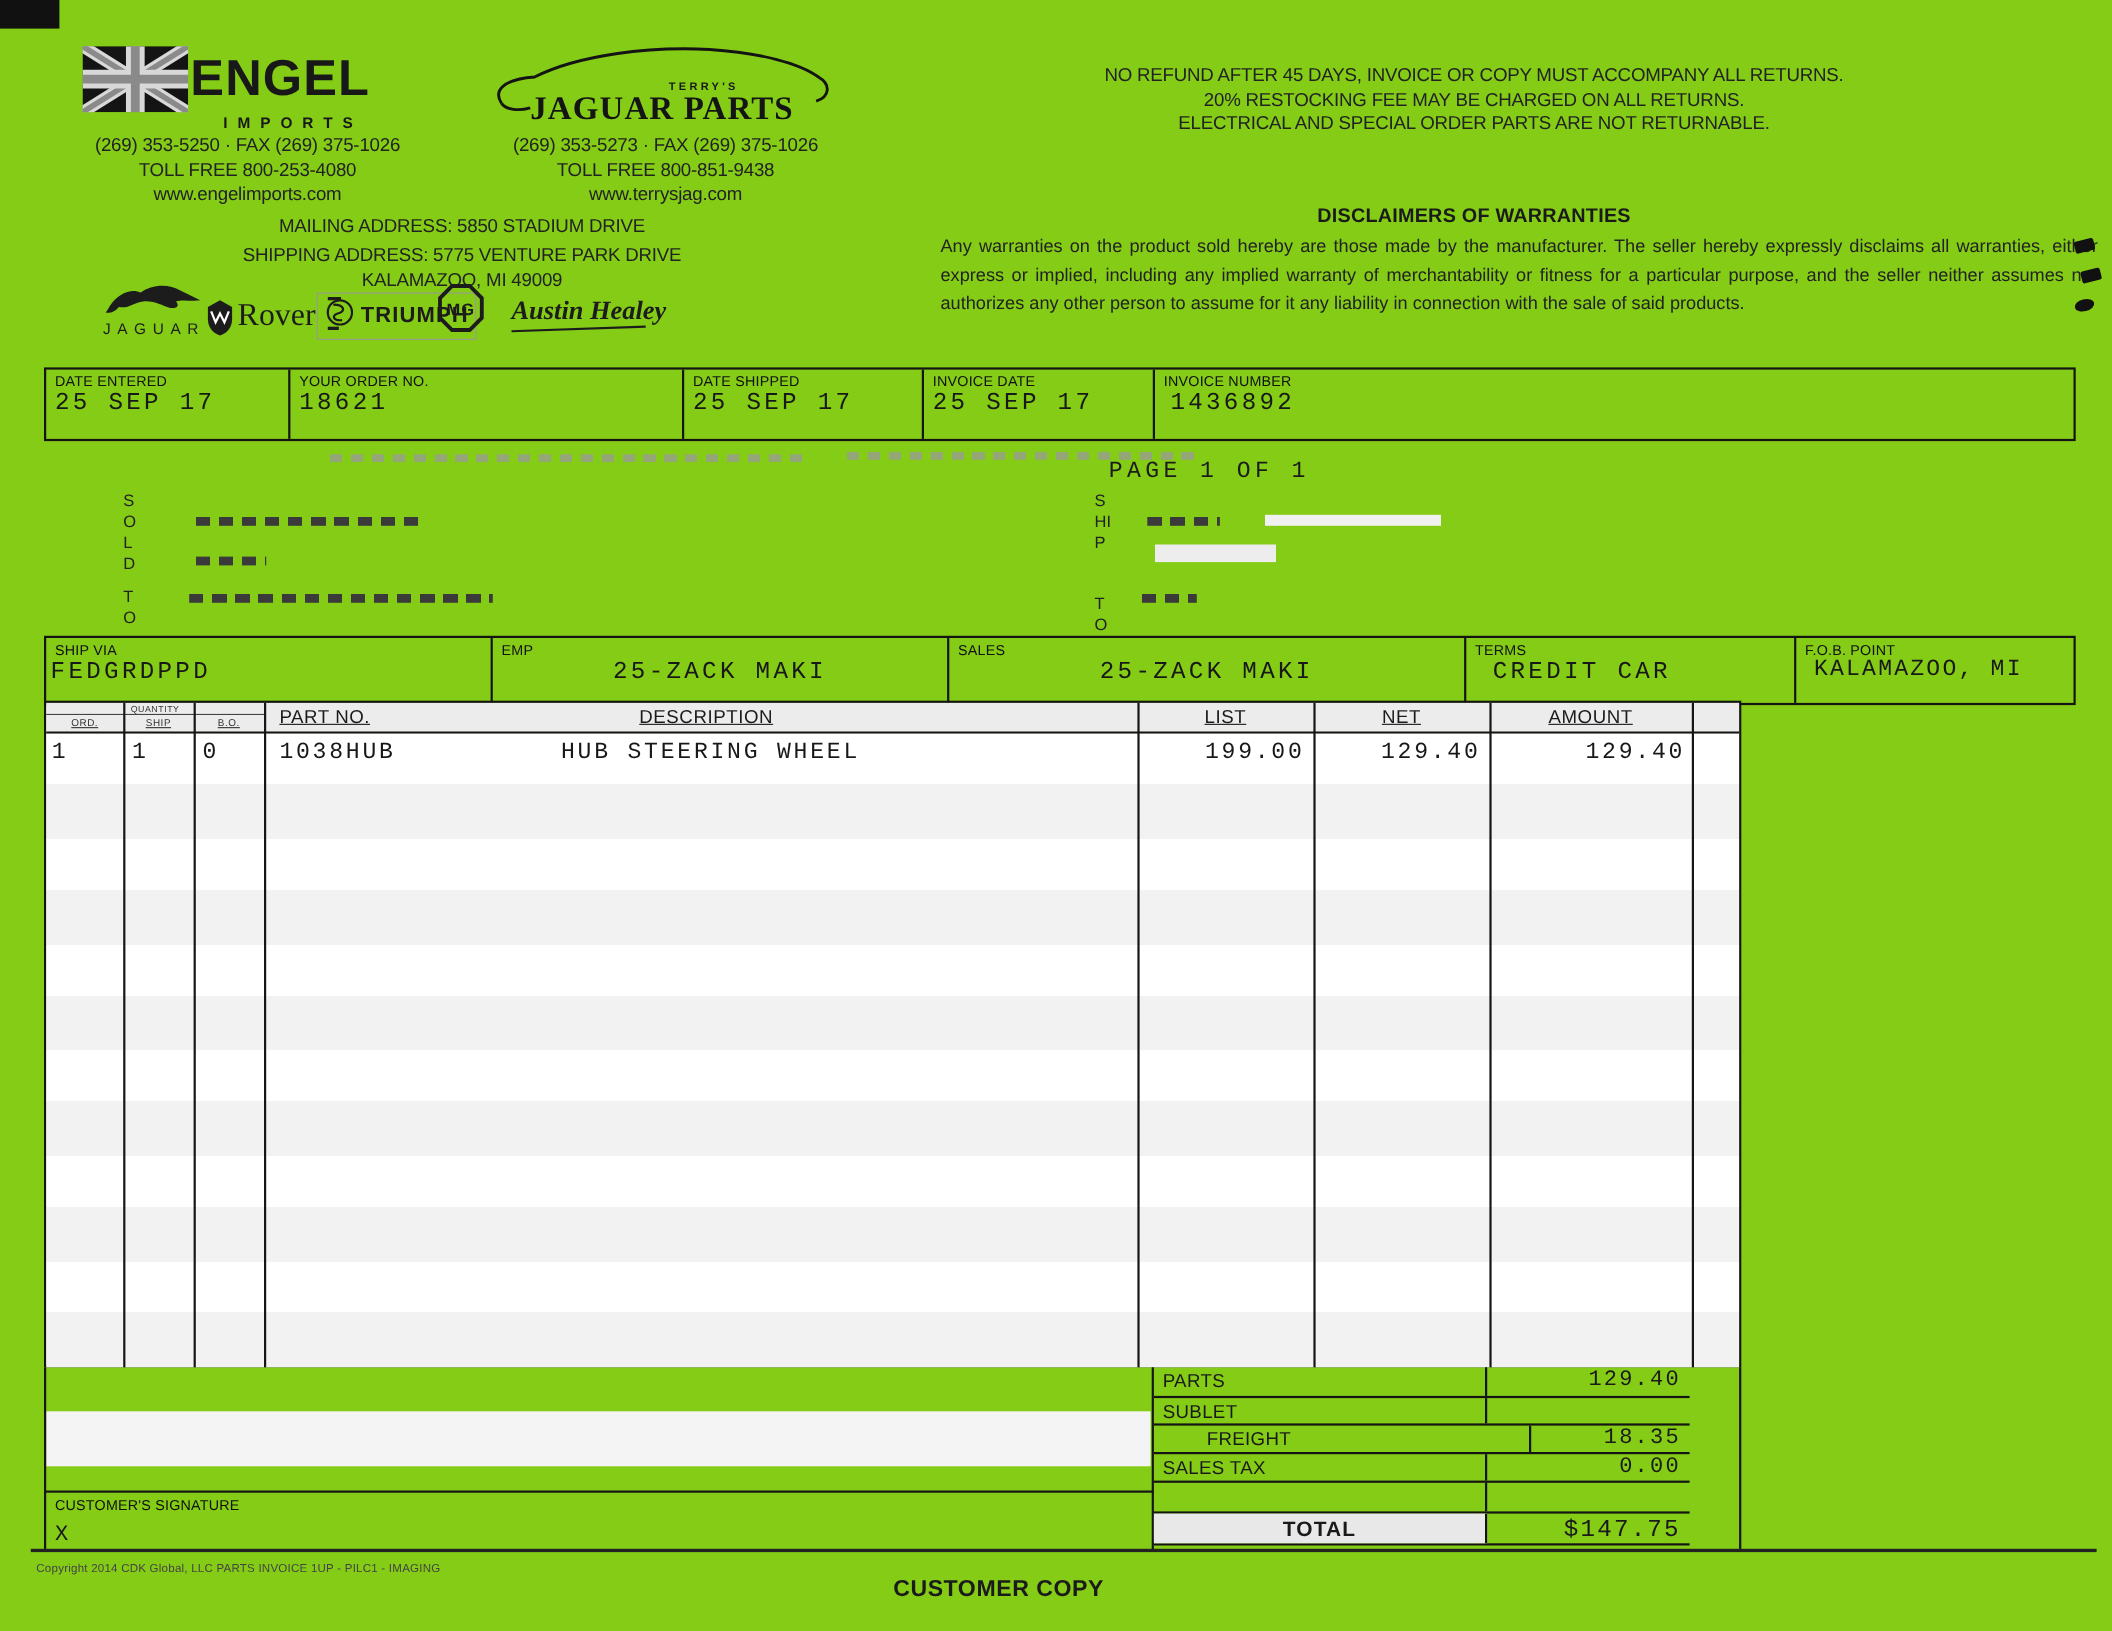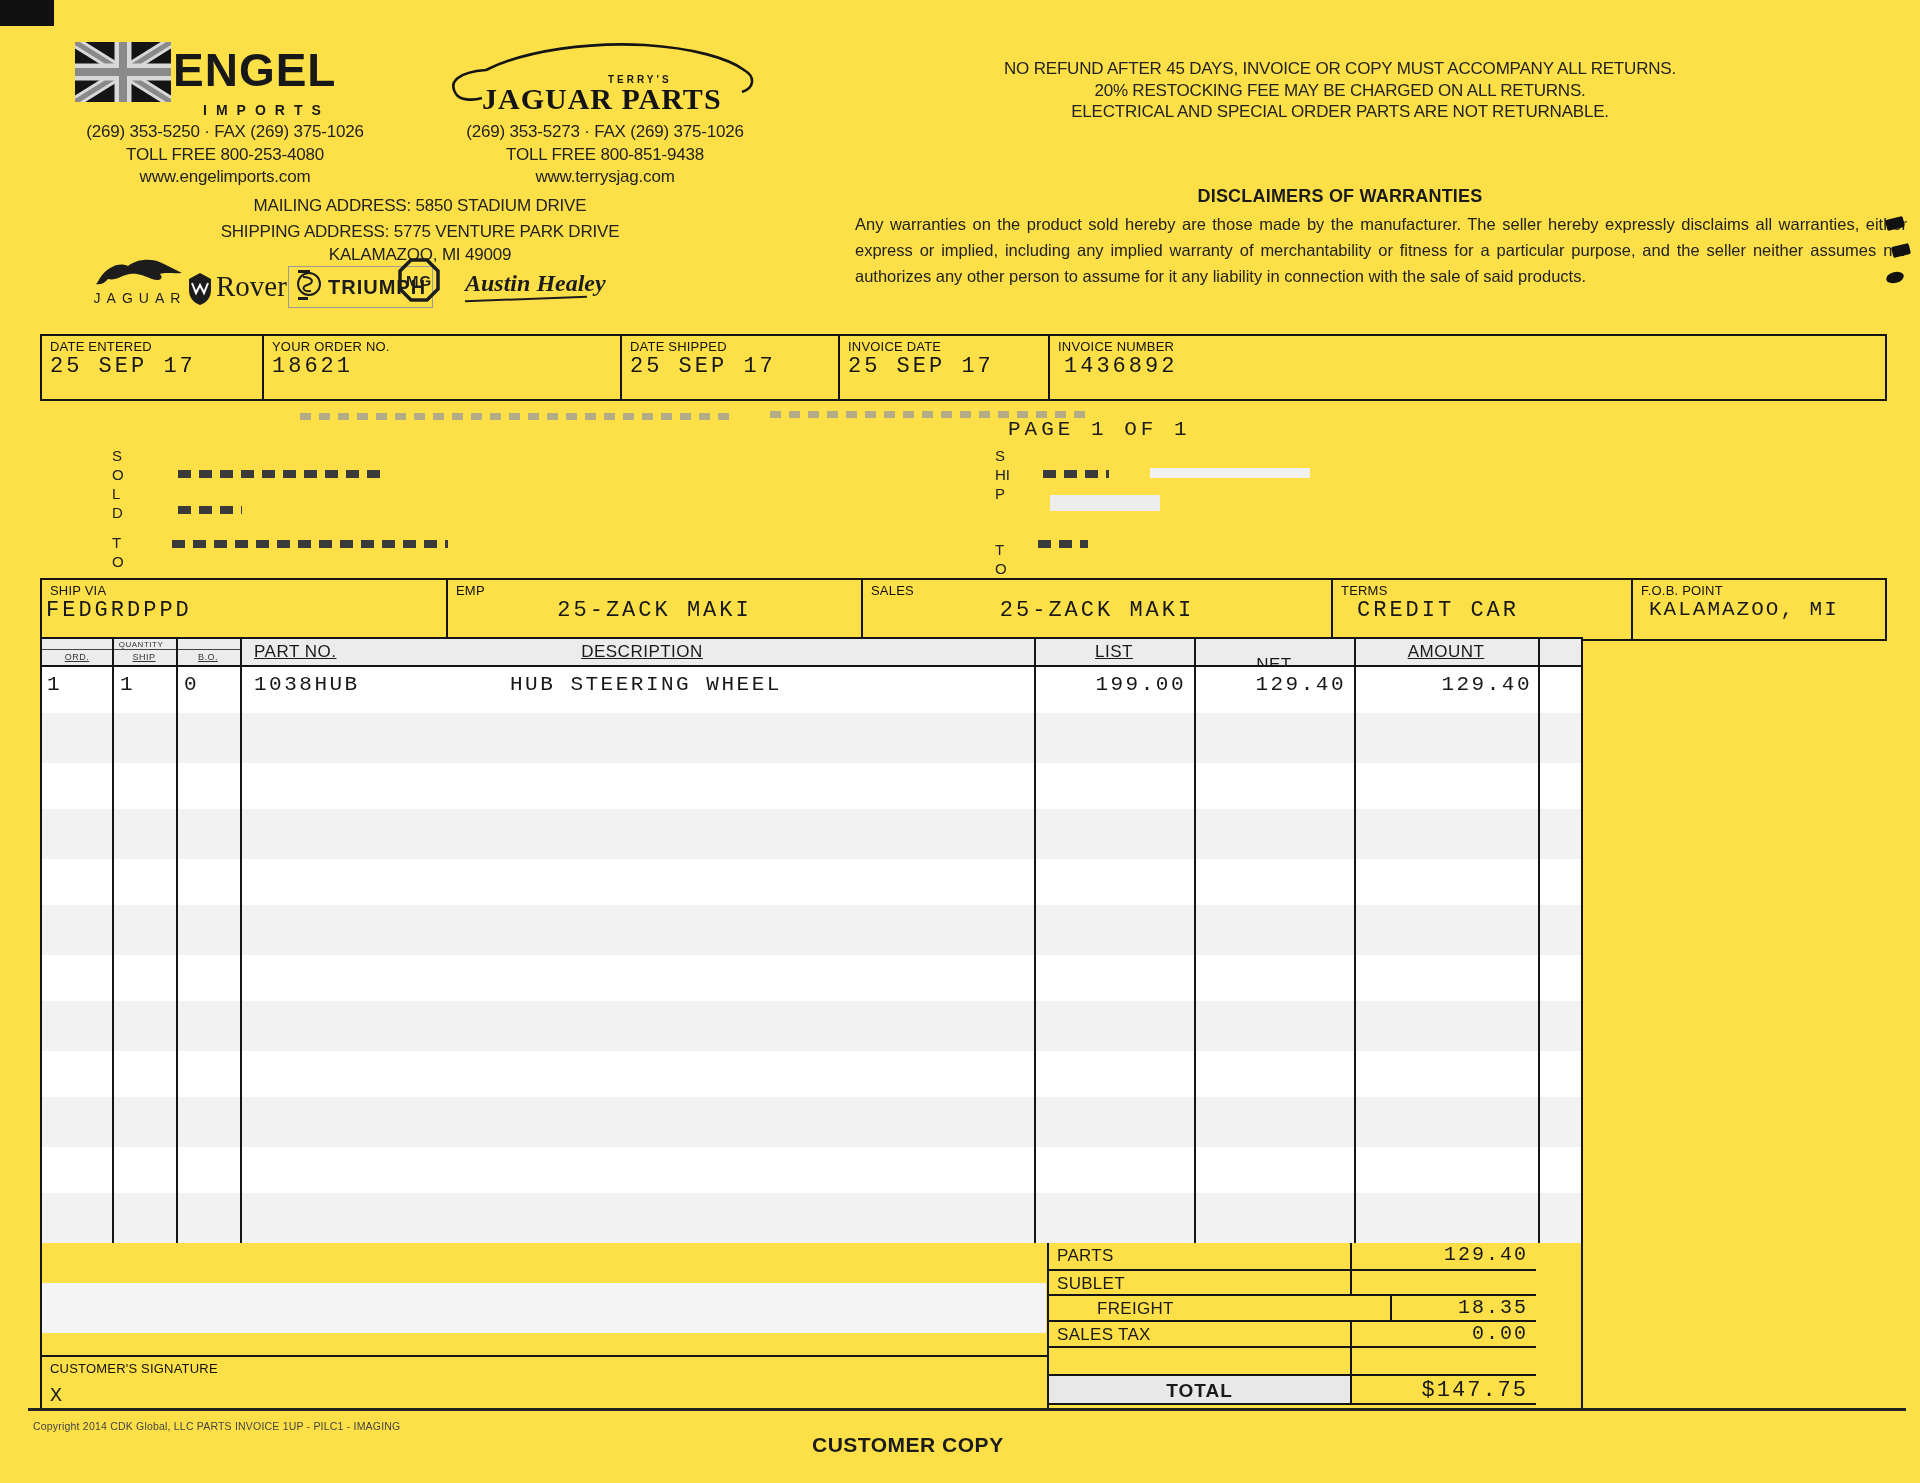--- a/index.html
+++ b/index.html
@@ -1,16 +1,16 @@
 <!DOCTYPE html>
 <html><head>
 <meta charset="utf-8">
 <style>
   html,body{margin:0;padding:0;background:#ffffff;}
-  #canvas{position:relative;width:1920px;height:1483px;background:#fde047;overflow:hidden;
+  #canvas{position:relative;width:1920px;height:1483px;background:#84cc16;overflow:hidden;
           font-family:"Liberation Sans",sans-serif;color:#1a1a1a;}
   .abs{position:absolute;}
   .mono{font-family:"Liberation Mono","DejaVu Sans Mono",monospace;}
   .ctr{text-align:center;}
   .hdr-sm{font-size:17px;letter-spacing:-0.2px;color:#222;}
   .lbl{font-size:13px;letter-spacing:0.2px;color:#111;}
   .val{font-family:"Liberation Mono","DejaVu Sans Mono",monospace;font-size:22px;letter-spacing:3px;color:#181818;}
   .vletters{width:15px;word-break:break-all;font-size:15px;line-height:19px;color:#222;}
   .redact-dark{background:repeating-linear-gradient(90deg,#3a3a3a 0 13px,transparent 13px 21px);height:8px;}
   .redact-faint{background:repeating-linear-gradient(90deg,#9a9a9a 0 11px,transparent 11px 19px);height:7px;opacity:.75;}
@@ -204,21 +204,21 @@
 
   <div class="abs" id="items-table" style="left:40px;top:637px;width:1543px;height:606px;">
     <div id="items-head">
       <span class="abs tinyhead" style="left:0;top:1px;width:198px;text-align:center;font-size:8px;border-bottom:1px solid #444;">QUANTITY</span>
       <span class="abs tinyhead" style="left:0;top:13px;width:70px;text-align:center;text-decoration:underline;">ORD.</span>
       <span class="abs tinyhead" style="left:70px;top:13px;width:64px;text-align:center;text-decoration:underline;">SHIP</span>
       <span class="abs tinyhead" style="left:134px;top:13px;width:64px;text-align:center;text-decoration:underline;">B.O.</span>
       <span class="abs colhead" style="left:212px;top:3px;">PART NO.</span>
       <span class="abs colhead" style="left:320px;top:3px;width:560px;text-align:center;">DESCRIPTION</span>
       <span class="abs colhead" style="left:992px;top:3px;width:160px;text-align:center;">LIST</span>
-      <span class="abs colhead" style="left:1152px;top:16px;width:160px;text-align:center;">NET</span>
+      <span class="abs colhead" style="left:1152px;top:3px;width:160px;text-align:center;">NET</span>
       <span class="abs colhead" style="left:1312px;top:3px;width:184px;text-align:center;">AMOUNT</span>
     </div>
     <div id="items-body">
 
       <div class="abs vline" style="left:70px;top:-28px;height:604px;"></div>
       <div class="abs vline" style="left:134px;top:-28px;height:604px;"></div>
       <div class="abs vline" style="left:198px;top:-28px;height:604px;"></div>
       <div class="abs vline" style="left:992px;top:-28px;height:604px;"></div>
       <div class="abs vline" style="left:1152px;top:-28px;height:604px;"></div>
       <div class="abs vline" style="left:1312px;top:-28px;height:604px;"></div>

